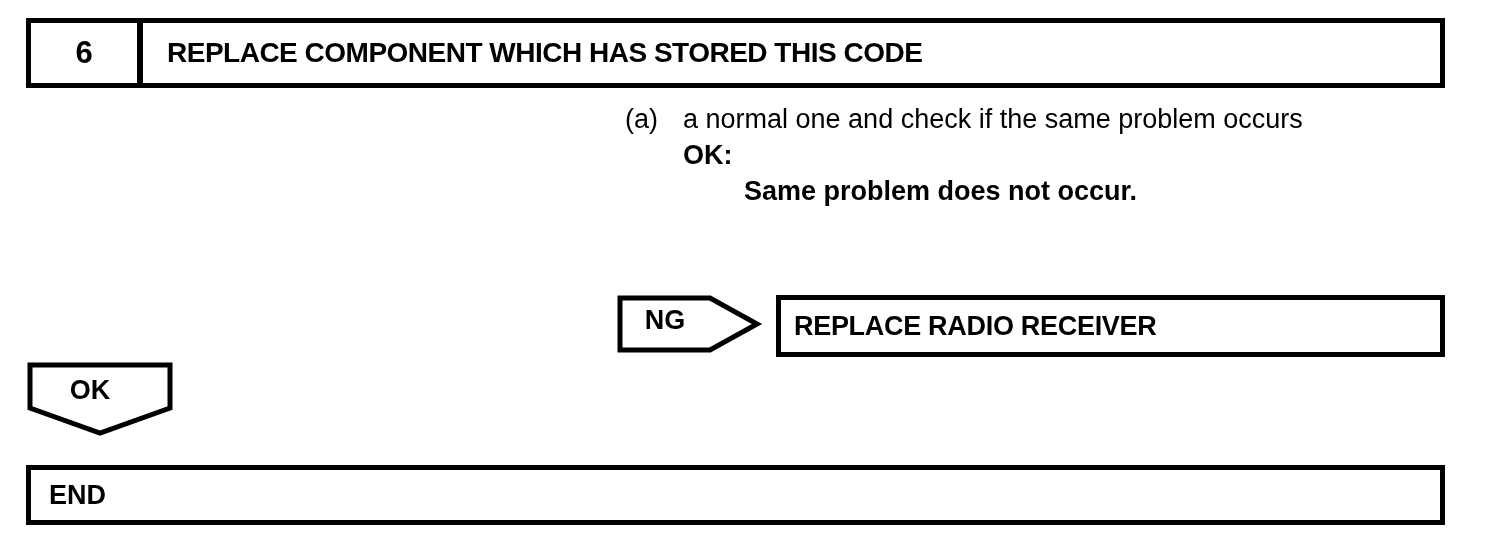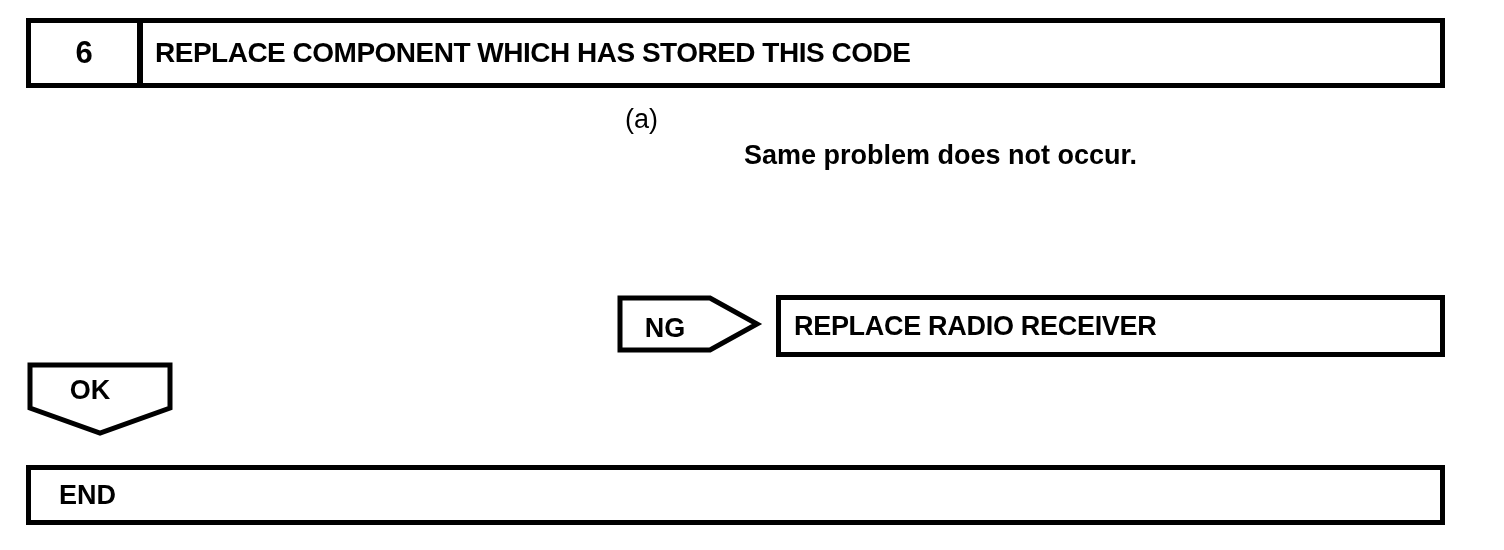--- a/index.html
+++ b/index.html
@@ -30,21 +30,21 @@
     display: flex;
     align-items: center;
     justify-content: center;
     font-size: 31px;
     font-weight: bold;
   }
   .step-title {
     flex: 1;
     display: flex;
     align-items: center;
-    padding-left: 12px;
+    padding-left: 24px;
     font-size: 28px;
     font-weight: bold;
     letter-spacing: -0.5px;
     white-space: nowrap;
   }
 
   
   .instruction {
     position: absolute;
     left: 625px; top: 101px;
@@ -59,21 +59,21 @@
   .ok-text  { font-weight: bold; margin-left: 119px; }
 
   
   .ng-shape {
     position: absolute;
     left: 617px; top: 295px;
     overflow: visible;
   }
   .ng-label {
     position: absolute;
-    left: 620px; top: 300px;
+    left: 620px; top: 292px;
     width: 90px; height: 56px;
     display: flex;
     align-items: center;
     justify-content: center;
     font-size: 27px;
     font-weight: bold;
   }
   .ng-action {
     position: absolute;
     left: 776px; top: 295px;
@@ -107,42 +107,44 @@
   }
 
   
   .end-box {
     position: absolute;
     left: 26px; top: 465px;
     width: 1419px; height: 60px;
     border: 5px solid #000;
     display: flex;
     align-items: center;
-    padding-left: 28px;
+    padding-left: 18px;
     font-size: 27px;
     font-weight: bold;
     background: #fff;
   }
 </style>
 </head>
 <body>
 
 <div class="page">
 
   <div class="step-header">
     <div class="step-number">6</div>
     <div class="step-title">REPLACE COMPONENT WHICH HAS STORED THIS CODE</div>
   </div>
 
   <div class="instruction">
     <div class="instr-row">
       <span class="marker">(a)</span>
       <div class="para">
+        <div>a normal one and check if the same problem occurs</div>
       </div>
     </div>
+    <div class="ok-label">OK:</div>
     <div class="ok-text">Same problem does not occur.</div>
   </div>
 
   <svg class="ng-shape" width="145" height="60" viewBox="0 0 145 60">
     <polygon points="3,3 93,3 140,29 93,55 3,55" fill="#ffffff" stroke="#000000" stroke-width="5" stroke-linejoin="miter"></polygon>
   </svg>
   <div class="ng-label">NG</div>
   <div class="ng-action">REPLACE RADIO RECEIVER</div>
 
   <svg class="ok-shape" width="150" height="78" viewBox="0 0 150 78">

